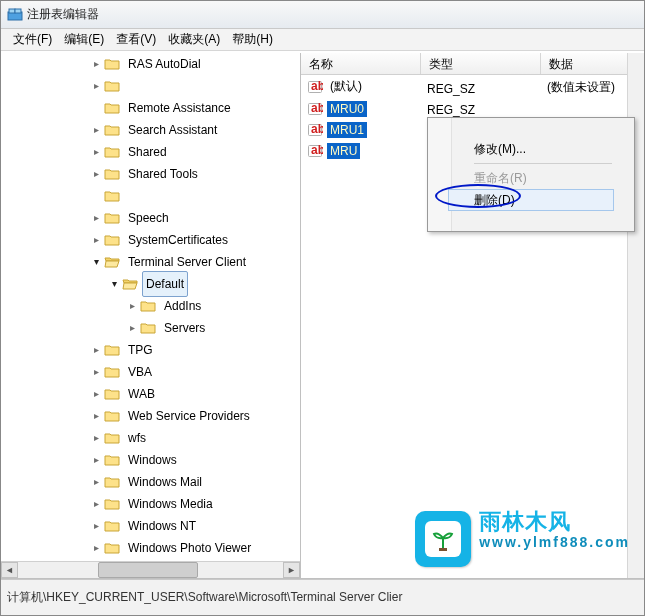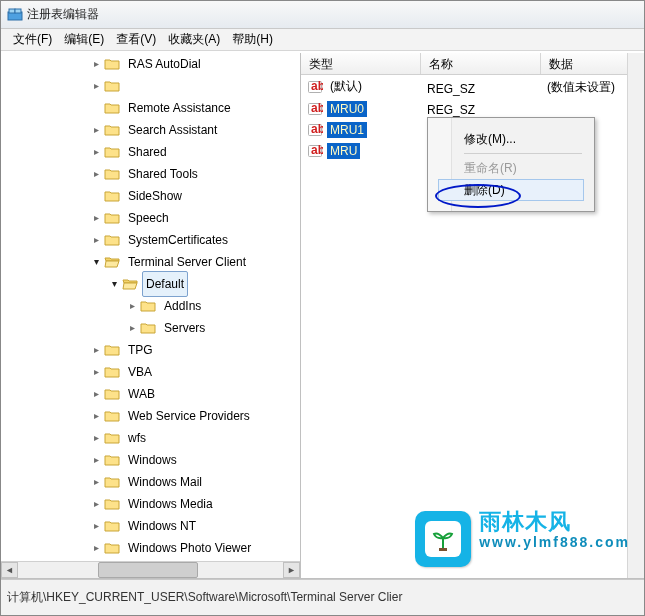--- a/index.html
+++ b/index.html
@@ -39,21 +39,21 @@
   .row .c { padding: 0 6px; overflow:hidden; white-space:nowrap; }
   .row .c.name { width:120px; display:flex; align-items:center; gap:4px; }
   .row .c.type { width:120px; }
   .row .c.data { flex:1; }
   .row .c.name .val-label { padding:1px 3px; }
   .row.selected .c.name .val-label { background:#0a64c8; color:#fef9c3; }
   .string-icon { width:16px; height:16px; display:inline-block; }
 
   .vscroll { position:absolute; right:0; top:0; bottom:0; width:17px; background:#f1f1f1; border-left:1px solid #d6d6d6; }
 
-  .context-menu { position:absolute; left:126px; top:64px; width:168px; background:#f2f2f2; border:1px solid #999; box-shadow:2px 2px 4px rgba(0,0,0,.25); padding:10px; z-index:10;}
+  .context-menu { position:absolute; left:126px; top:64px; width:208px; background:#f2f2f2; border:1px solid #999; box-shadow:2px 2px 4px rgba(0,0,0,.25); padding:20px; z-index:10;}
   .context-menu .cm-item { height:22px; display:flex; align-items:center; padding:0 18px 0 26px; position:relative; }
   .context-menu .cm-item.highlight { background:#e8f1fb; border:1px solid #a5c7ec; padding:0 17px 0 25px; }
   .context-menu .cm-item.disabled { color:#9a9a9a; }
   .context-menu .sep { height:1px; background:#cfcfcf; margin:3px 2px 3px 26px; }
   .cm-iconcol { position:absolute; left:0; top:0; width:24px; bottom:0; border-right:1px solid #e1e1e1; background:#f6f6f6;}
   .annot-oval { position:absolute; border:2px solid #0018c8; border-radius:50%/50%; pointer-events:none; z-index:20;}
 
   .statusbar { position:absolute; bottom:0; left:0; right:0; height:36px; background:#f2f2f2; border-top:1px solid #c9c9c9; display:flex; align-items:center; padding:0 6px; color:#333; }
 
   .watermark { position:absolute; right:14px; bottom:48px; z-index:30; display:flex; align-items:flex-start; gap:8px; }
@@ -142,21 +142,20 @@
             </span>
             <span class="node-label">Shared Tools</span>
           </li>
           <li style="padding-left: 90px;">
             <span class="toggle"></span>
             <span class="folder-icon">
               <svg class="folder-svg" width="16" height="16" viewBox="0 0 16 16">
                 <path d="M1 4h5l1 1h8v8H1z" fill="#fde28a" stroke="#c9a537"></path>
               </svg>
             </span>
-            <span class="node-label">SideShow</span>
           </li>
           <li style="padding-left: 90px;">
             <span class="toggle">▸</span>
             <span class="folder-icon">
               <svg class="folder-svg" width="16" height="16" viewBox="0 0 16 16">
                 <path d="M1 4h5l1 1h8v8H1z" fill="#fde28a" stroke="#c9a537"></path>
               </svg>
             </span>
             <span class="node-label">Speech</span>
           </li>
@@ -306,22 +305,22 @@
       <div class="btn">◄</div>
       <div class="track">
         <div class="thumb"></div>
       </div>
       <div class="btn">►</div>
     </div>
   </div>
 
   <div class="list-pane">
     <div class="col-headers">
+      <div class="col name">名称</div>
       <div class="col type">类型</div>
-      <div class="col name">名称</div>
       <div class="col data">数据</div>
     </div>
     <div class="rows" id="rows">
         <div class="row">
           <div class="c name">
             <span class="string-icon"><svg width="16" height="16" viewBox="0 0 16 16">
                 <rect x="1.5" y="2.5" width="13" height="11" rx="1" fill="#fff" stroke="#b0b0b0"></rect>
                 <text x="4" y="11" font-size="8" fill="#d02020" font-weight="bold">ab</text>
               </svg></span>
             <span class="val-label">(默认)</span>

